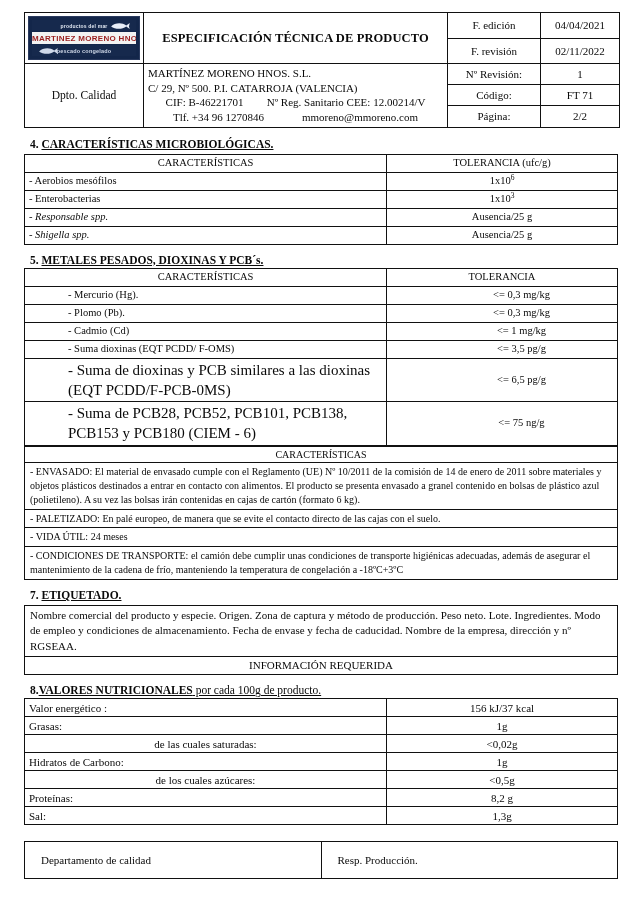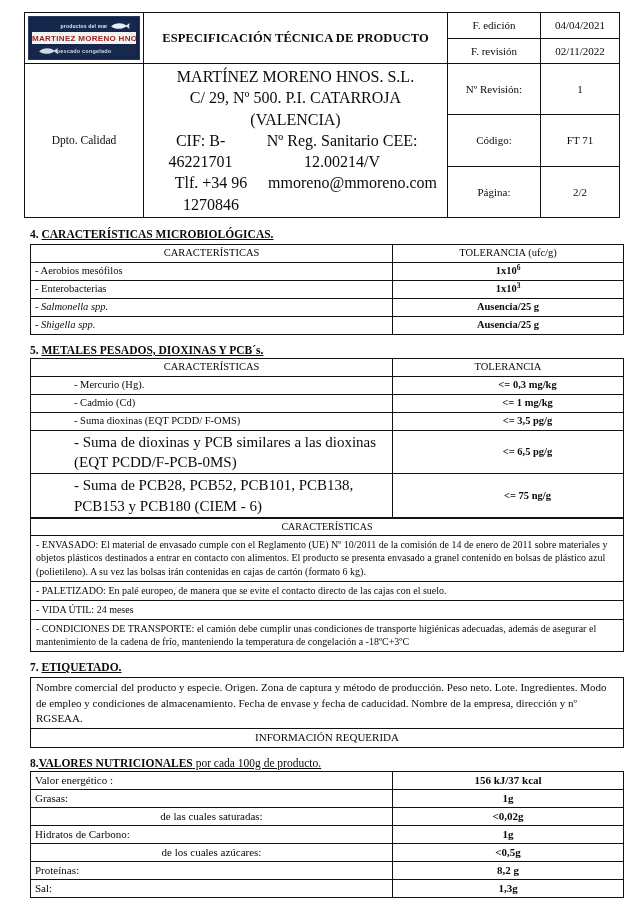--- a/index.html
+++ b/index.html
@@ -47,22 +47,21 @@
     text-align: center;
     font-weight: bold;
     font-size: 12.5px;
     letter-spacing: .1px;
   }
   .cell-dpto {
     text-align: center;
     font-size: 11.5px;
   }
   .cell-company {
-    text-align: center;
-    font-size: 16px;
+    font-size: 11px;
     line-height: 1.33;
     padding: 2px 4px !important;
   }
   .cell-company .line-split {
     display: flex;
     justify-content: space-around;
     padding: 0 6px;
   }
   .hdr-lbl {
     width: 86px;
@@ -129,29 +128,29 @@
   .sec .u {
     text-decoration: underline;
     font-weight: bold;
   }
   .sec .u-norm {
     text-decoration: underline;
     font-weight: bold;
   }
 
   
-  .tbl { margin-left: 6px; width: 594px; }
+  .tbl { width: 594px; }
   .tbl td { font-size: 10.5px; line-height: 1.35; }
   .th-c {
     text-align: center;
     font-size: 11.5px;
     padding: 1px 4px !important;
   }
   .col-val { width: 222px; text-align: center; }
-  .val { text-align: center; font-weight: bold; }
+  .val { text-align: center; }
   .ital { font-style: italic; }
   sup { font-size: 7.5px; vertical-align: super; line-height: 0; }
 
   .tbl.micro td { height: 15px; }
   .tbl.metals td { height: 15px; padding-left: 43px; }
   .tbl.metals td.lbl-small { font-size: 15px; }
   .tbl.nutri td { height: 15px; font-size: 11px; }
   .tbl.nutri .indent { text-align: center; }
 
   .tbl.present td {
@@ -250,21 +249,21 @@
     </tr>
     <tr>
       <td>- Aerobios mesófilos</td>
       <td class="val"><span>1x10</span><sup>6</sup></td>
     </tr>
     <tr>
       <td>- Enterobacterias</td>
       <td class="val"><span>1x10</span><sup>3</sup></td>
     </tr>
     <tr>
-      <td class="ital">- Salmonella spp.</td>
+      <td class="ital">- Responsable spp.</td>
       <td class="val">Ausencia/25 g</td>
     </tr>
     <tr>
       <td class="ital">- Shigella spp.</td>
       <td class="val">Ausencia/25 g</td>
     </tr>
   </tbody>
     </table>
 
   <div class="sec mb-sec">
@@ -275,20 +274,24 @@
     <tbody>
         <tr>
       <td class="th-c">CARACTERÍSTICAS</td>
       <td class="th-c col-val">TOLERANCIA</td>
     </tr>
     <tr>
       <td>- Mercurio (Hg).</td>
       <td class="val">&lt;= 0,3 mg/kg</td>
     </tr>
     <tr>
+      <td>- Plomo (Pb).</td>
+      <td class="val">&lt;= 0,3 mg/kg</td>
+    </tr>
+    <tr>
       <td>- Cadmio (Cd)</td>
       <td class="val">&lt;= 1 mg/kg</td>
     </tr>
     <tr>
       <td>- Suma dioxinas (EQT PCDD/ F-OMS)</td>
       <td class="val">&lt;= 3,5 pg/g</td>
     </tr>
     <tr>
       <td class="lbl-small">- Suma de dioxinas y PCB similares a las dioxinas (EQT PCDD/F-PCB-0MS)</td>
       <td class="val">&lt;= 6,5 pg/g</td>

